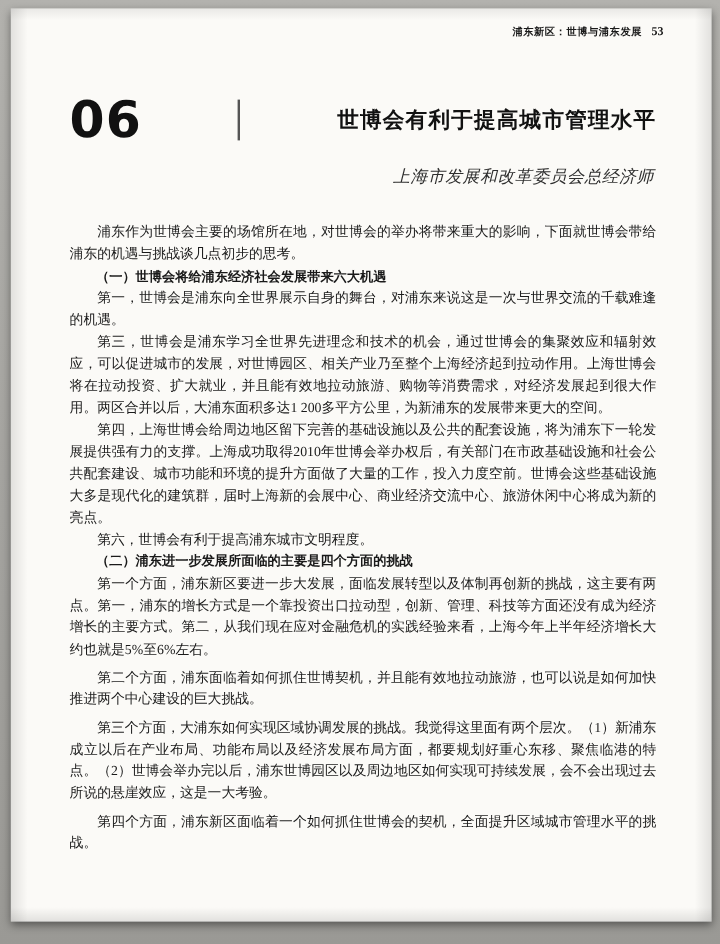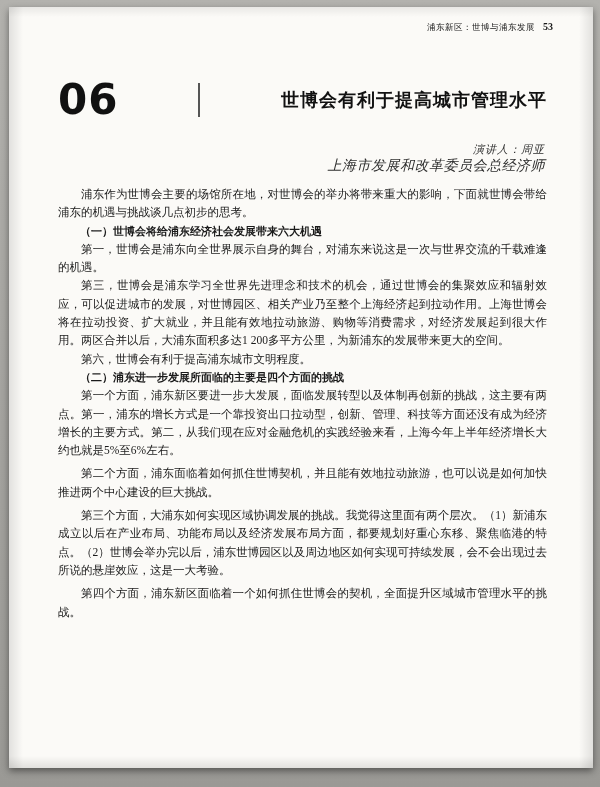--- a/index.html
+++ b/index.html
@@ -34,21 +34,21 @@
     position: absolute;
     top: 14px;
     right: 40px;
     display: flex;
     align-items: baseline;
     gap: 8px;
   }
   .running-header .rh-text {
     font-family: "Liberation Sans", "DejaVu Sans", sans-serif;
     font-size: 8.5px;
-    font-weight: normal;
+    font-weight: bold;
     color: #1a1a1a;
     letter-spacing: 0.5px;
   }
   .running-header .rh-page {
     font-family: Liberation Serif, serif;
     font-size: 10px;
     font-weight: bold;
     color: #1a1a1a;
   }
   .chapter-head {
@@ -135,29 +135,29 @@
       <span class="rh-page">53</span>
     </div>
 
     <div class="chapter-head">
       <span class="chapter-num">06</span>
       <span class="chapter-divider"></span>
       <h1 class="chapter-title">世博会有利于提高城市管理水平</h1>
     </div>
 
     <div class="speaker">
-      <div class="speaker-name">演讲人：周亚</div>
       <div class="speaker-title">上海市发展和改革委员会总经济师</div>
     </div>
 
     <div class="body-text">
       <p>浦东作为世博会主要的场馆所在地，对世博会的举办将带来重大的影响，下面就世博会带给浦东的机遇与挑战谈几点初步的思考。</p>
       <p class="section-heading">（一）世博会将给浦东经济社会发展带来六大机遇</p>
       <p>第一，世博会是浦东向全世界展示自身的舞台，对浦东来说这是一次与世界交流的千载难逢的机遇。</p>
       <p>第三，世博会是浦东学习全世界先进理念和技术的机会，通过世博会的集聚效应和辐射效应，可以促进城市的发展，对世博园区、相关产业乃至整个上海经济起到拉动作用。上海世博会将在拉动投资、扩大就业，并且能有效地拉动旅游、购物等消费需求，对经济发展起到很大作用。两区合并以后，大浦东面积多达1 200多平方公里，为新浦东的发展带来更大的空间。</p>
+      <p>第四，上海世博会给周边地区留下完善的基础设施以及公共的配套设施，将为浦东下一轮发展提供强有力的支撑。上海成功取得2010年世博会举办权后，有关部门在市政基础设施和社会公共配套建设、城市功能和环境的提升方面做了大量的工作，投入力度空前。世博会这些基础设施大多是现代化的建筑群，届时上海新的会展中心、商业经济交流中心、旅游休闲中心将成为新的亮点。</p>
       <p>第六，世博会有利于提高浦东城市文明程度。</p>
       <p class="section-heading">（二）浦东进一步发展所面临的主要是四个方面的挑战</p>
       <p>第一个方面，浦东新区要进一步大发展，面临发展转型以及体制再创新的挑战，这主要有两点。第一，浦东的增长方式是一个靠投资出口拉动型，创新、管理、科技等方面还没有成为经济增长的主要方式。第二，从我们现在应对金融危机的实践经验来看，上海今年上半年经济增长大约也就是5%至6%左右。</p>
       <p class="space-before">第二个方面，浦东面临着如何抓住世博契机，并且能有效地拉动旅游，也可以说是如何加快推进两个中心建设的巨大挑战。</p>
       <p class="space-before">第三个方面，大浦东如何实现区域协调发展的挑战。我觉得这里面有两个层次。（1）新浦东成立以后在产业布局、功能布局以及经济发展布局方面，都要规划好重心东移、聚焦临港的特点。（2）世博会举办完以后，浦东世博园区以及周边地区如何实现可持续发展，会不会出现过去所说的悬崖效应，这是一大考验。</p>
       <p class="space-before">第四个方面，浦东新区面临着一个如何抓住世博会的契机，全面提升区域城市管理水平的挑战。</p>
     </div>
 
   </div>
 </div>

